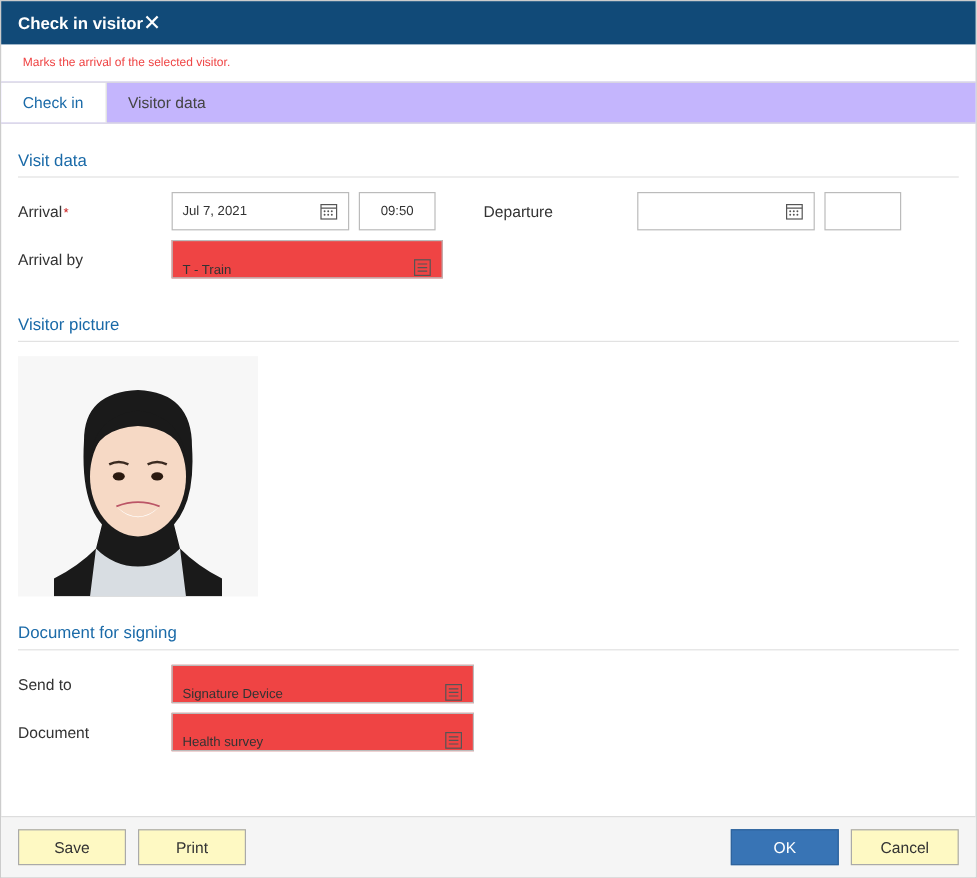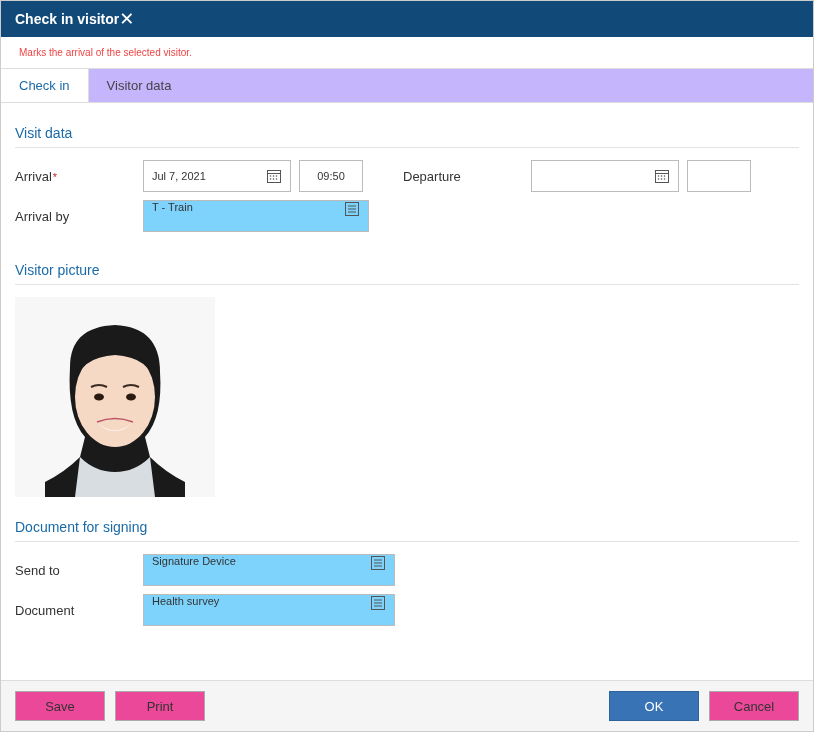--- a/index.html
+++ b/index.html
@@ -15,29 +15,29 @@
   .tab:not(.active) { }
   .content { flex: 1; overflow: auto; padding: 0 14px 10px 14px; }
   .section-header { color: #1a6aa8; font-size: 14px; padding: 22px 0 6px 0; border-bottom: 1px solid #e2e2e2; margin-bottom: 12px; }
   .form-row { display: flex; align-items: center; margin-bottom: 8px; gap: 40px; }
   .field-group { display: flex; align-items: center; gap: 8px; }
   .label { width: 120px; color: #333; font-size: 13px; }
   .req { color: #c22; font-size: 11px; margin-left: 1px; }
   .input, .select-like { height: 32px; border: 1px solid #bbb; background: #fff; display: flex; align-items: center; padding: 0 8px; font-size: 11px; color: #333; }
   .date-input { width: 148px; display: flex; justify-content: space-between; align-items: center; }
   .time-input { width: 64px; text-align: center; justify-content: center; }
-  .select-like { width: 226px; display: flex; justify-content: space-between; align-items: flex-start; background: #7dd3fc; }
+  .select-like { width: 226px; display: flex; justify-content: space-between; align-items: flex-end; background: #ef4444; }
   .select-like .text { flex: 1; }
   .doc-select { width: 252px; }
   .icon-btn { width: 16px; height: 16px; display: inline-block; }
   .picture-box { width: 200px; height: 200px; background: #f4f4f4; display: flex; align-items: center; justify-content: center; overflow: hidden; margin-top: 2px; }
   .footer { background: #f5f5f5; border-top: 1px solid #ddd; padding: 10px 14px; display: flex; align-items: center; }
   .footer .left { display: flex; gap: 10px; }
   .footer .right { margin-left: auto; display: flex; gap: 10px; }
-  .btn { min-width: 90px; height: 30px; border: 1px solid #aaa; background: #ec4899; cursor: pointer; font-size: 13px; color: #333; }
+  .btn { min-width: 90px; height: 30px; border: 1px solid #aaa; background: #fef9c3; cursor: pointer; font-size: 13px; color: #333; }
   .btn.primary { background: #3874b5; color: #fff; border-color: #2f639c; }
   svg { display: block; }
 </style>
 </head>
 <body>
 
 <div class="dialog">
 
   <div class="titlebar">
     <span class="title">Check in visitor</span>

